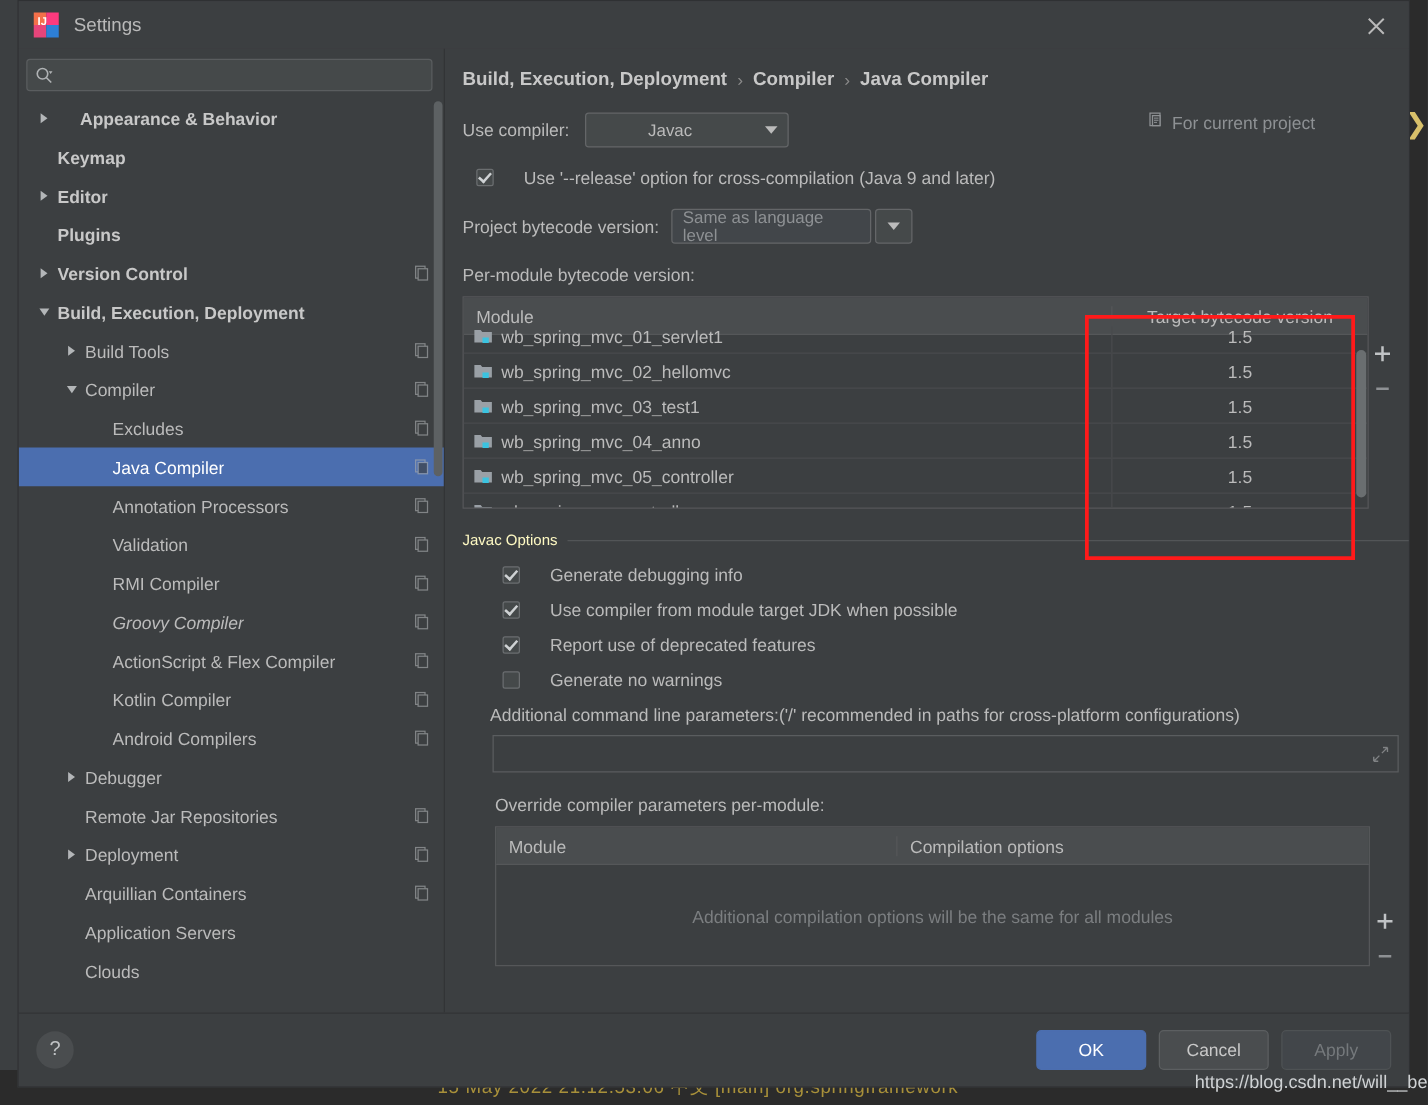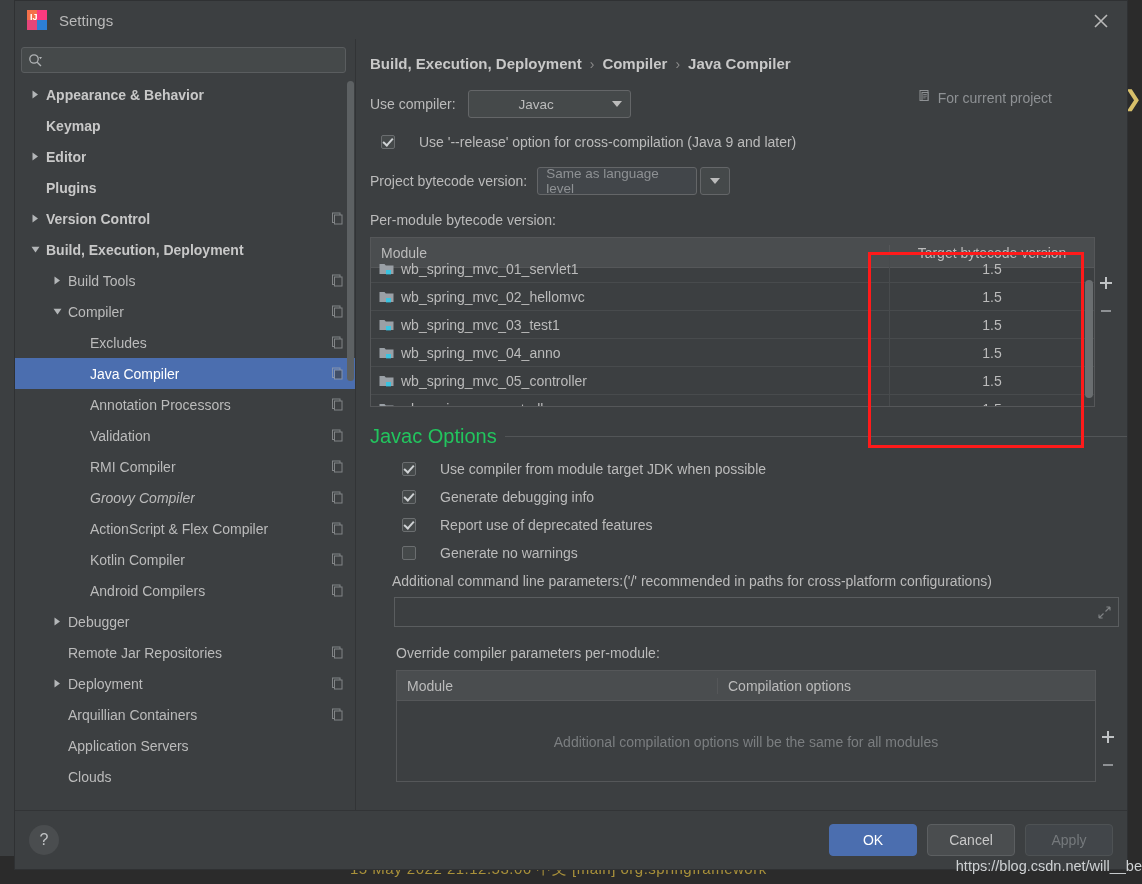--- a/index.html
+++ b/index.html
@@ -104,21 +104,21 @@
   .tbl-row .c-ver{text-align:center;font-size:14px;color:#bbbbbb;box-sizing:border-box;
     border-left:1px solid #484b4d;height:100%;display:flex;align-items:center;
     justify-content:center;}
   .mod-ico{width:15px;height:13px;flex:0 0 15px;}
 
   .plusminus{position:absolute;display:flex;flex-direction:column;align-items:center;gap:12px;}
   .pm-btn{width:16px;height:16px;position:relative;}
 
   
   .groupline{display:flex;align-items:center;gap:8px;}
-  .groupline .gl-text{font-size:20px;color:#22c55e;white-space:nowrap;}
+  .groupline .gl-text{font-size:12px;color:#fef9c3;white-space:nowrap;}
   .groupline .gl-rule{flex:1;height:1px;background:#525557;}
 
   .textfield{height:30px;border:1px solid #5a5d5f;background:#3c3f41;box-sizing:border-box;
     position:relative;}
   .expand-ico{position:absolute;right:7px;top:8px;width:13px;height:13px;opacity:.7;}
 
   .emptytext{font-size:14px;color:#7b7e80;}
 
   
   #red-box{position:absolute;border:3px solid #ff1a1a;box-sizing:border-box;pointer-events:none;}
@@ -179,21 +179,21 @@
               <circle cx="6" cy="6" r="4.2" stroke="#b0b3b5" stroke-width="1.3" fill="none"></circle>
               <path d="M9.2 9.2 L13 13" stroke="#b0b3b5" stroke-width="1.3"></path>
               <path d="M11 4 l3 0 l-1.5 2.2 z" fill="#b0b3b5"></path>
             </svg>
           </span>
           <input id="search-input" type="text" placeholder="" style="">
         </div>
       </div>
       <div id="tree">
         <div id="tree-rows">
-            <div class="tree-row bold" style="padding-left: 14px;">
+            <div class="tree-row bold" style="padding-left: 14px; gap: 18px;">
               <span class="arrow"><svg width="13" height="13" viewBox="0 0 13 13">
                   <path d="M3.5 2.5 L9 6.5 L3.5 10.5 Z" fill="#b3b6b8"></path>
                 </svg></span>
               <span class="lbl">Appearance &amp; Behavior</span>
             </div>
             <div class="tree-row bold" style="padding-left: 14px;">
               <span class="arrow"></span>
               <span class="lbl">Keymap</span>
             </div>
             <div class="tree-row bold" style="padding-left: 14px;">
@@ -496,25 +496,25 @@
       </div>
 
       <div class="groupline" style="margin-top:18px;width:760px;">
         <span class="gl-text">Javac Options</span>
         <span class="gl-rule"></span>
       </div>
 
       <div id="javac-checkboxes" style="margin-top:13px;margin-left:32px;">
           <div class="cbrow" style="margin-bottom: 12px;">
             <span class="cb checked"></span>
-            <span class="cbtext">Use compiler from module target JDK when possible</span>
+            <span class="cbtext">Generate debugging info</span>
           </div>
           <div class="cbrow" style="margin-bottom: 12px;">
             <span class="cb checked"></span>
-            <span class="cbtext">Generate debugging info</span>
+            <span class="cbtext">Use compiler from module target JDK when possible</span>
           </div>
           <div class="cbrow" style="margin-bottom: 12px;">
             <span class="cb checked"></span>
             <span class="cbtext">Report use of deprecated features</span>
           </div>
           <div class="cbrow" style="margin-bottom: 12px;">
             <span class="cb"></span>
             <span class="cbtext">Generate no warnings</span>
           </div>
         </div>

